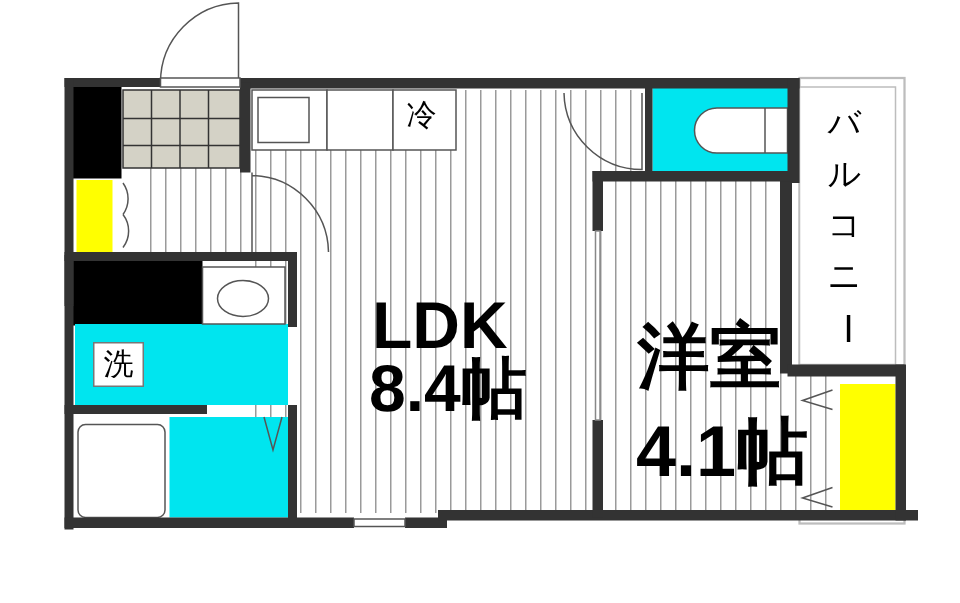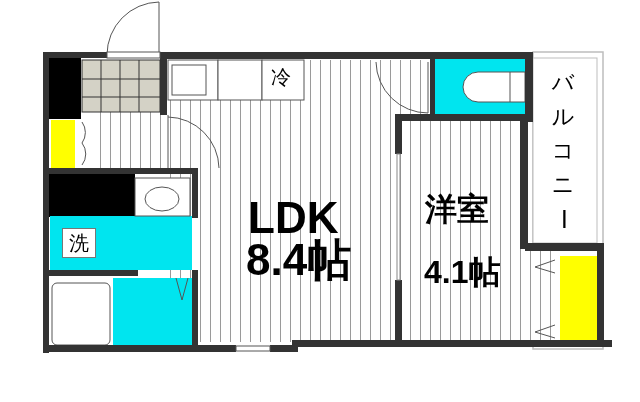--- a/index.html
+++ b/index.html
@@ -1,20 +1,20 @@
 <!DOCTYPE html>
 <html><head>
 <meta charset="utf-8">
 <style>
   html, body { margin:0; padding:0; background:#ffffff; }
   body { width:640px; height:402px; position:relative; overflow:hidden; font-family:"DejaVu Sans", sans-serif; }
   #plan { position:absolute; left:0; top:0; width:640px; height:402px; }
   .lbl { position:absolute; color:#000; font-weight:bold; font-family:"Liberation Sans", "DejaVu Sans", sans-serif; line-height:1; white-space:nowrap; }
   .lbl-big { font-size:44px; }
-  .lbl-mid { font-size:32px; }
+  .lbl-mid { font-size:48px;margin-top:22px; }
   .lbl-small { font-size:20px; font-weight:normal; }
   .vert { position:absolute; font-size:22px; line-height:1.55; text-align:center; width:30px; font-family:"DejaVu Sans", sans-serif; }
 </style>
 </head>
 <body>
 
 <svg id="plan" viewBox="0 0 640 402" xmlns="http://www.w3.org/2000/svg">
   <defs>
     <pattern id="stripes" patternUnits="userSpaceOnUse" width="10" height="10">
       <rect width="10" height="10" fill="#ffffff"></rect>

